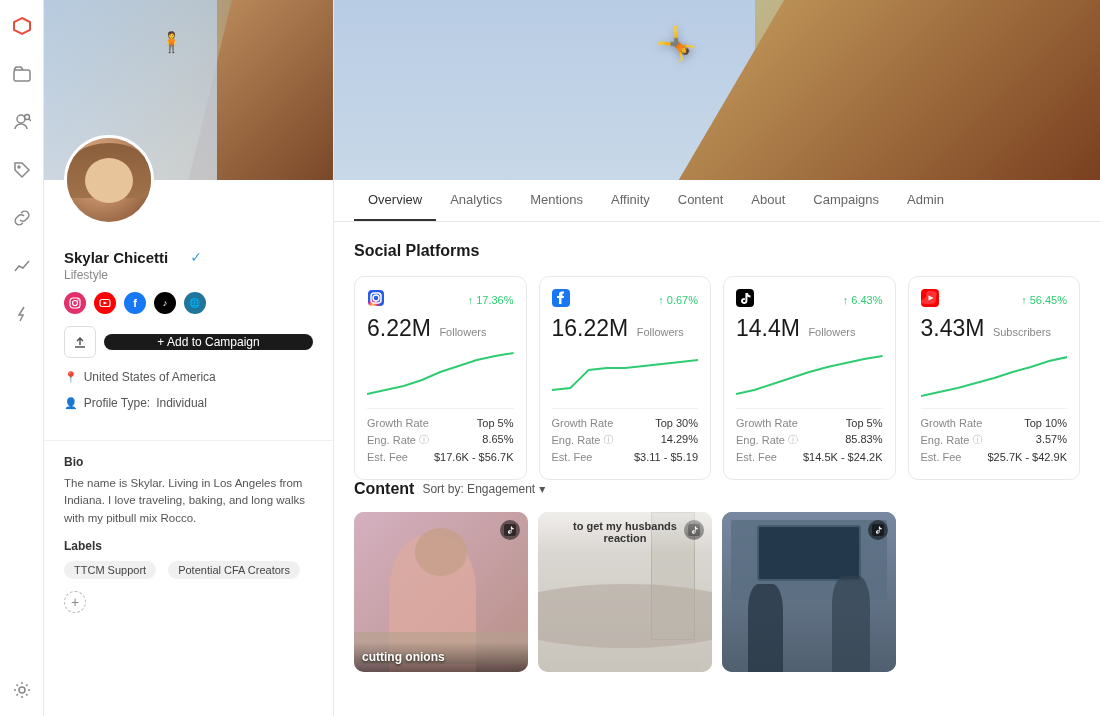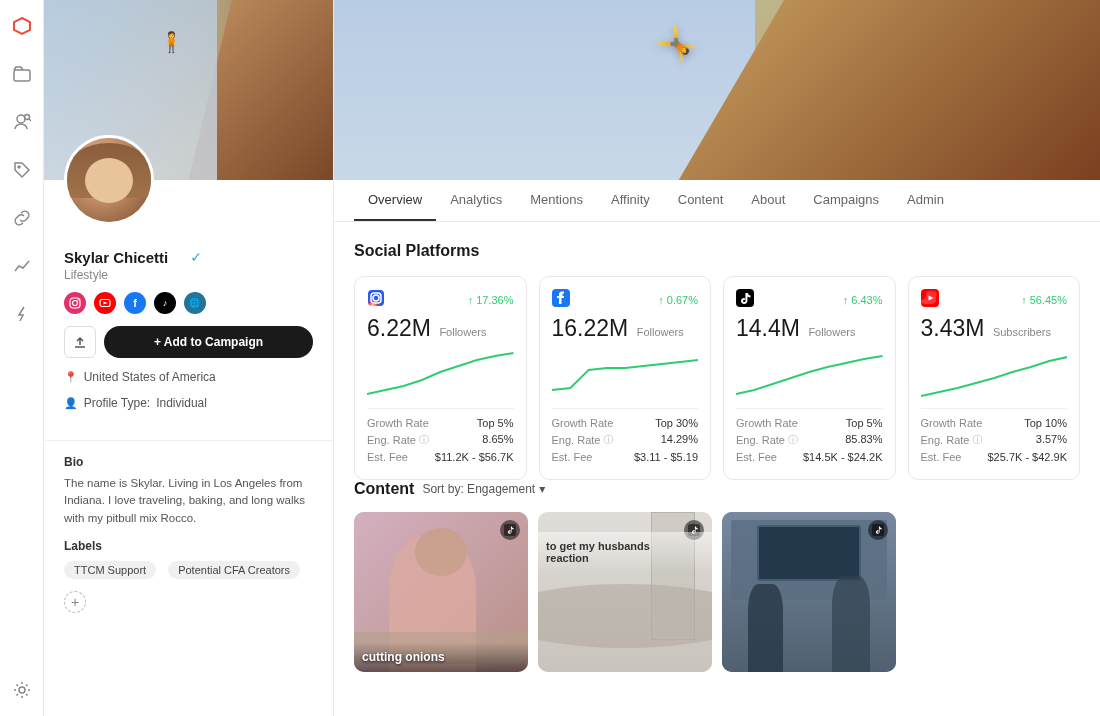--- a/index.html
+++ b/index.html
@@ -130,27 +130,27 @@
       background: #fff;
       display: flex;
       align-items: center;
       justify-content: center;
       cursor: pointer;
       color: #555;
       font-size: 13px;
     }
     .add-campaign-btn {
       flex: 1;
-      height: 32px;
+      height: 16px;
       background: #1a1a1a;
       color: #fff;
       border: none;
       border-radius: 20px;
       font-size: 12px;
-      font-weight: 700;
+      font-weight: 400;
       cursor: pointer;
       display: flex;
       align-items: center;
       justify-content: center;
       gap: 4px;
     }
 
     .meta-row {
       display: flex;
       align-items: center;
@@ -550,21 +550,21 @@
           <div class="stat-row">
             <span class="stat-label">Growth Rate</span>
             <span class="stat-value">Top 5%</span>
           </div>
           <div class="stat-row">
             <span class="stat-label">Eng. Rate <span style="color:#bbb;font-size:10px;">ⓘ</span></span>
             <span class="stat-value">8.65%</span>
           </div>
           <div class="stat-row">
             <span class="stat-label">Est. Fee</span>
-            <span class="stat-value">$11.2K - $56.7K</span>
+            <span class="stat-value">$17.6K - $56.7K</span>
           </div>
         </div>
       </div>
 
       <div class="platform-card">
         <div class="platform-header">
           <span>
             <svg width="18" height="18" viewBox="0 0 18 18">
               <rect width="18" height="18" rx="4" fill="#1877f2"></rect>
               <path d="M12 9h-2.5v6H7V9H5V7h2V5.5C7 3.6 8.1 2.5 9.9 2.5L12 2.5V4.5H11c-.6 0-.5.3-.5.7V7H12l-.3 2z" fill="white"></path>
@@ -703,21 +703,21 @@
 
         <div style="position:absolute;top:0;right:10%;width:25%;height:80%;background:rgba(200,196,188,0.7);border:1px solid rgba(160,156,148,0.5);"></div>
 
         <div style="position:absolute;bottom:15%;left:0;right:0;height:40%;background:rgba(180,170,160,0.6);border-radius:50%;transform:scaleX(1.5);"></div>
         <div class="tiktok-watermark">
           <svg width="12" height="12" viewBox="0 0 12 12">
               <rect width="12" height="12" rx="2" fill="rgba(0,0,0,0.5)"></rect>
               <path d="M8 2.5c0 1 .7 1.7 1.7 1.7v1.3c-.8 0-1.5-.3-2.1-.7v3c0 1.3-1.1 2-2.1 2S4 9 4 8s1-2 2.1-2c.1 0 .3 0 .4.1V7.3c-.1 0-.3 0-.4 0-.5 0-.8.3-.8.7s.3.7.8.7.8-.3.8-.7V2.5H8z" fill="white"></path>
             </svg>
         </div>
-        <div style="position:absolute;top:0;left:0;right:0;padding:8px;color:#333;font-size:11px;font-weight:600;background:linear-gradient(rgba(255,255,255,0.5),transparent);margin-top:20px;">to get my husbands<br>reaction</div>
+        <div style="position:absolute;top:0;left:0;right:0;padding:8px;color:#333;font-size:11px;font-weight:600;text-align:center;background:linear-gradient(rgba(255,255,255,0.5),transparent);">to get my husbands<br>reaction</div>
       </div>
 
       <div class="content-card card-3" style="background:linear-gradient(160deg,#708090 0%,#506070 100%);position:relative;">
         <div style="position:absolute;inset:0;background:linear-gradient(180deg,#7888a0 0%,#506070 100%);"></div>
 
         <div style="position:absolute;top:5%;left:5%;right:5%;height:50%;background:rgba(90,110,130,0.8);border-radius:2px;"></div>
 
         <div style="position:absolute;top:8%;left:20%;right:20%;height:35%;background:rgba(30,50,70,0.9);border-radius:3px;border:2px solid rgba(80,100,120,0.8);display:flex;align-items:center;justify-content:center;">
           <div style="width:80%;height:70%;background:linear-gradient(135deg,#2060a0,#1040780);border-radius:2px;"></div>
         </div>

